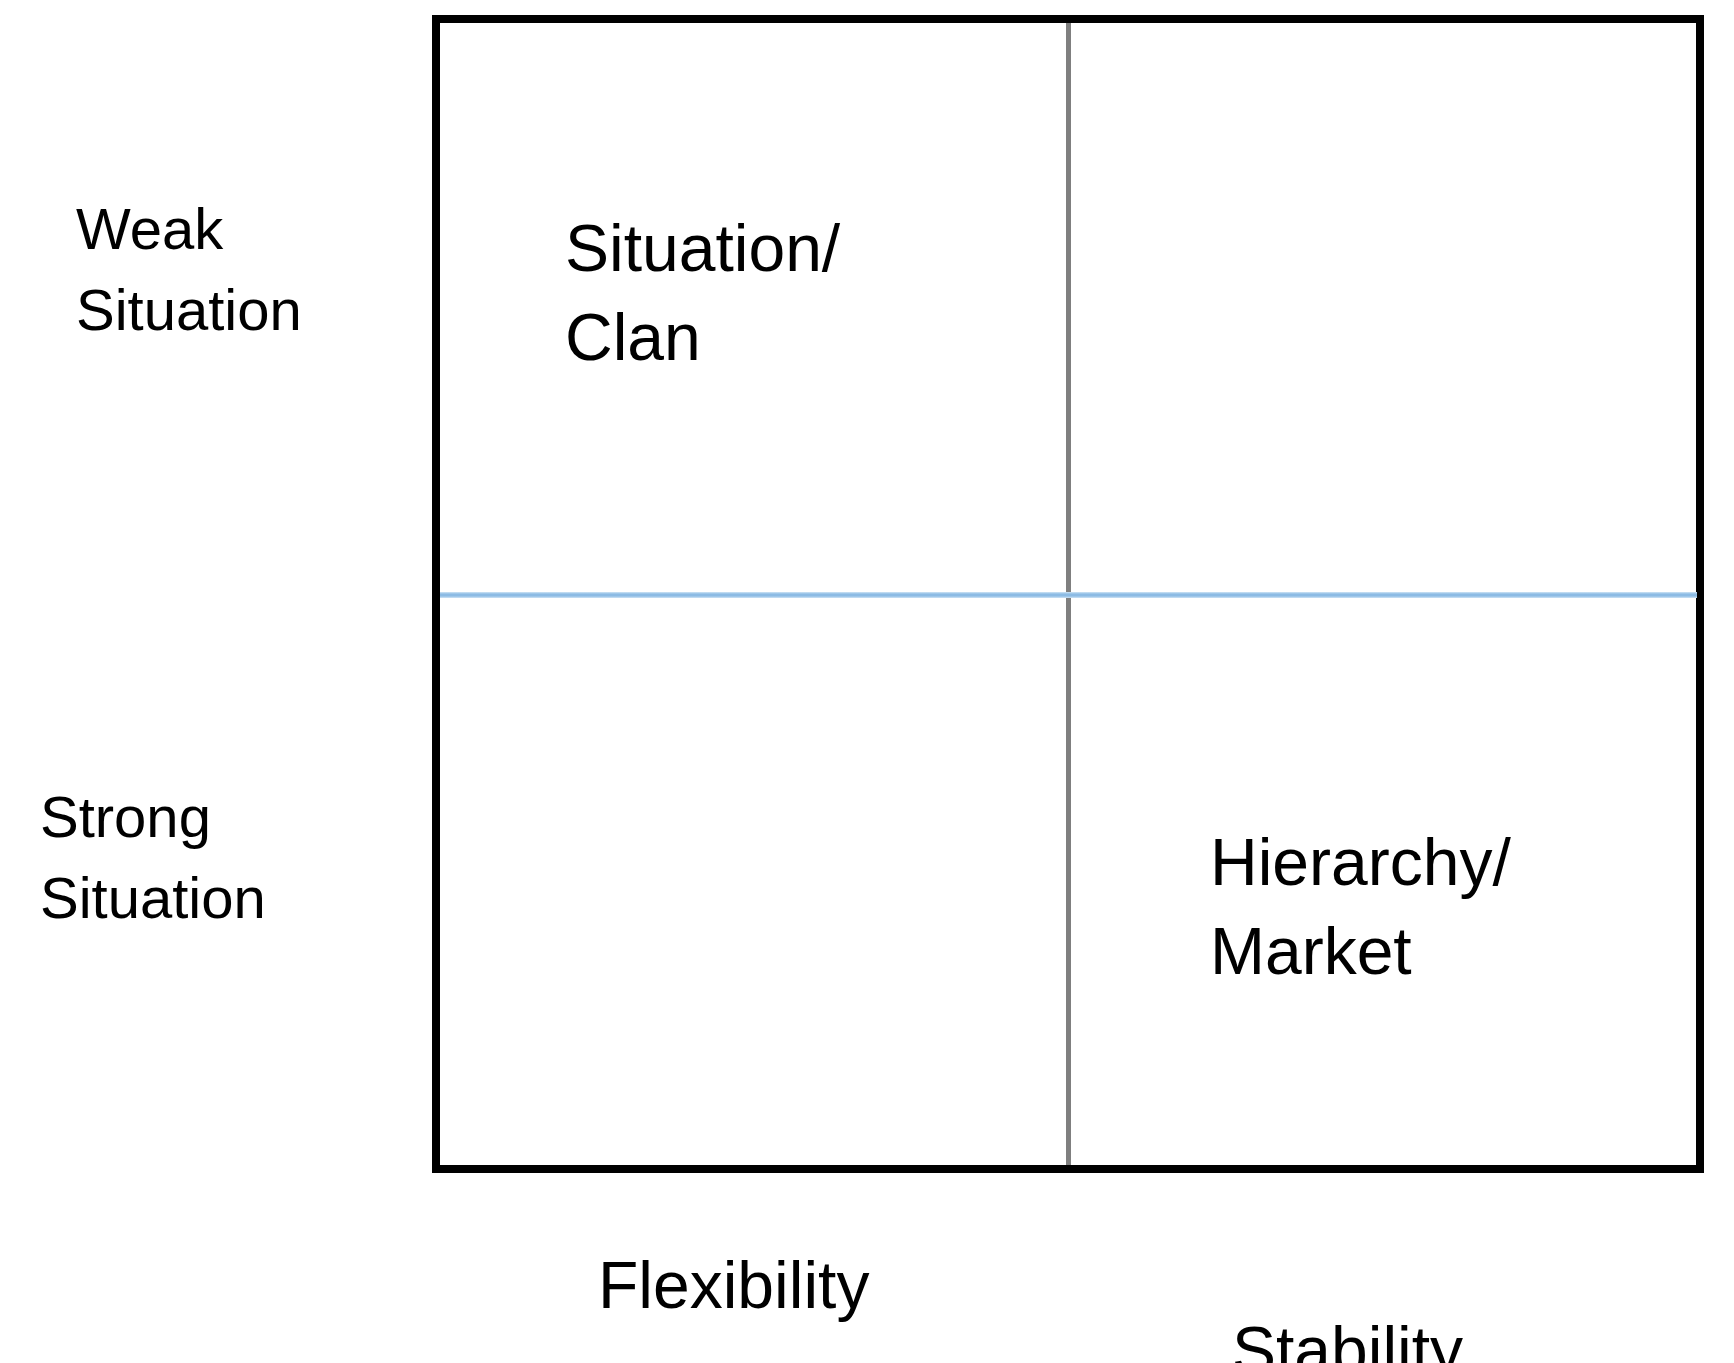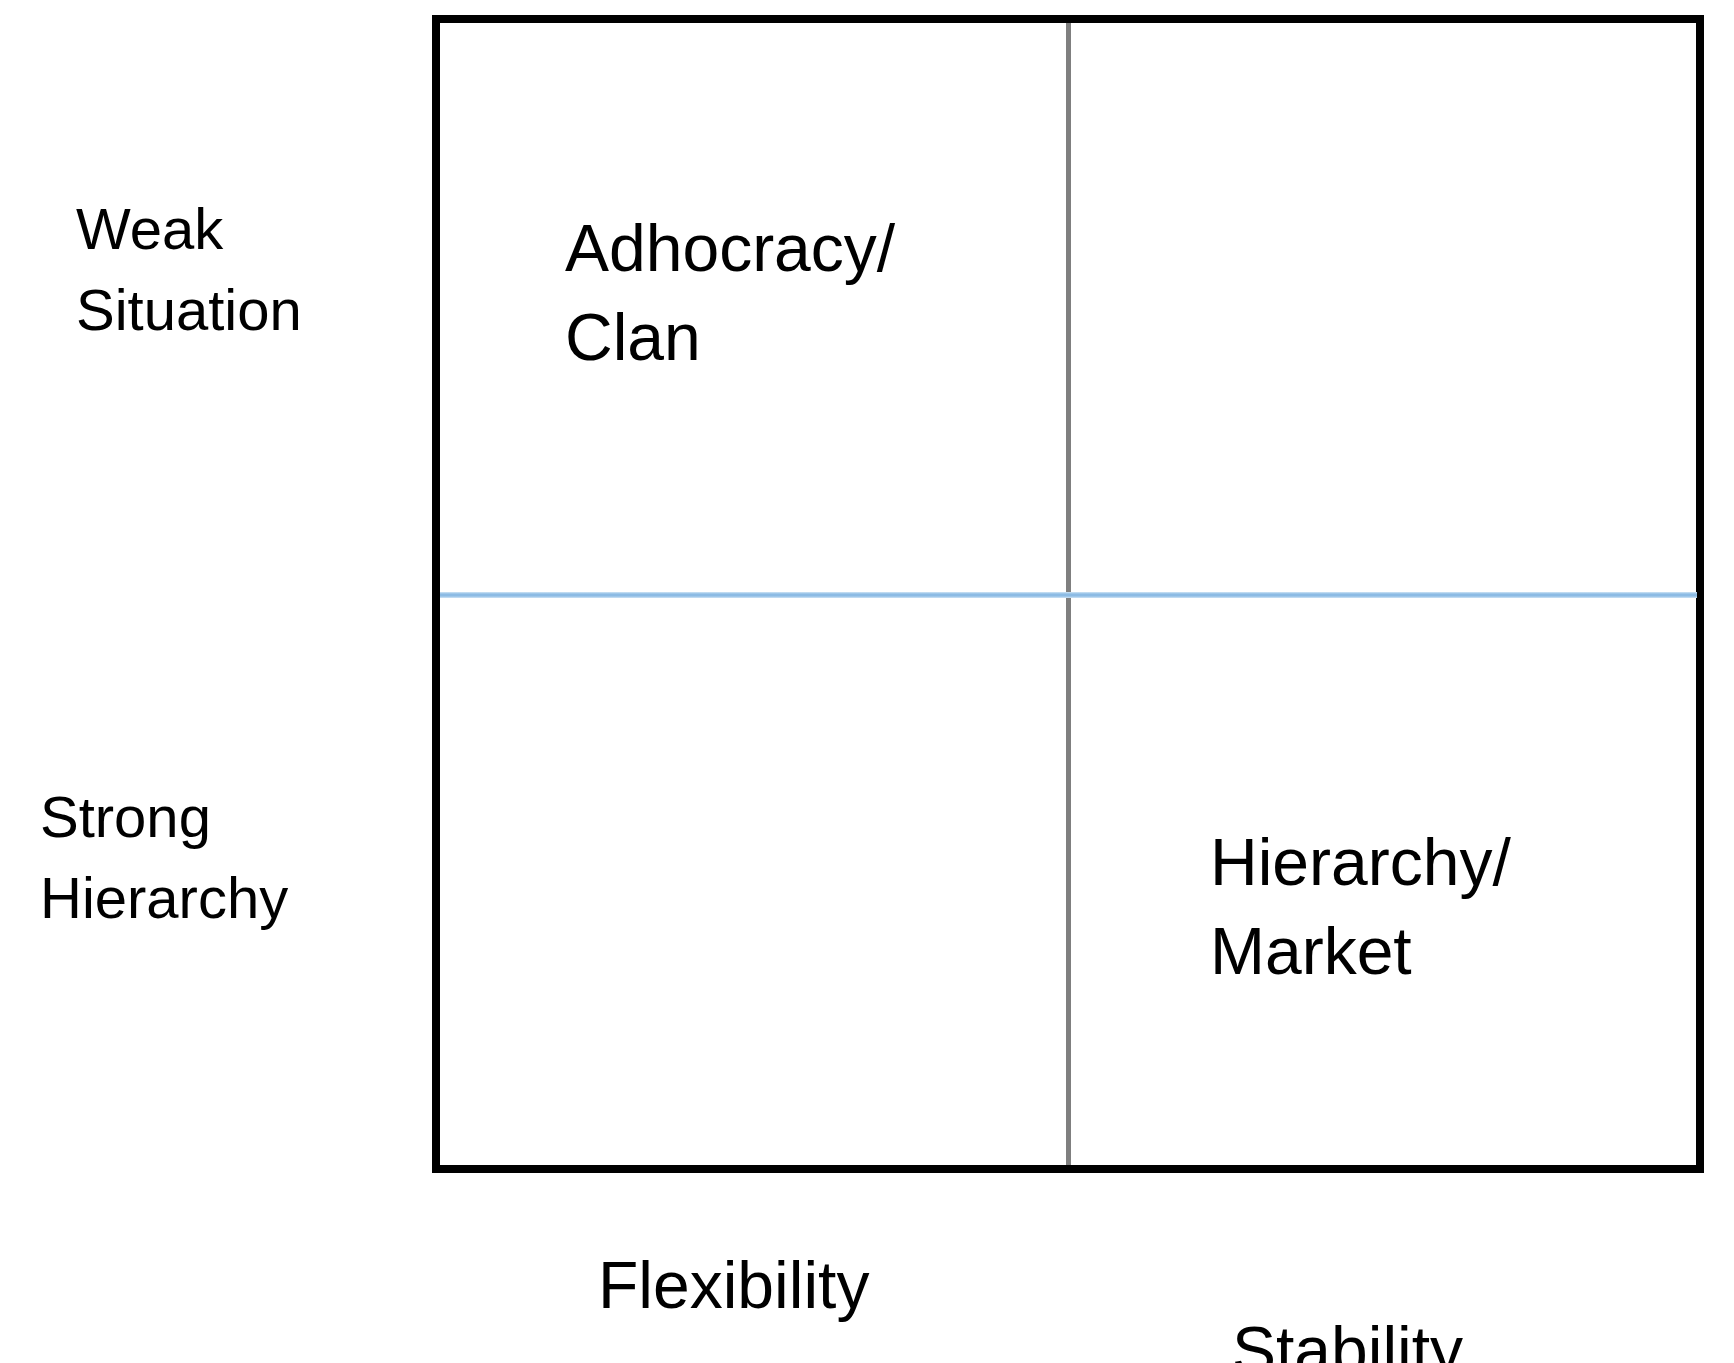--- a/index.html
+++ b/index.html
@@ -84,23 +84,23 @@
   <div class="matrix-box"></div>
 
   <div class="v-divider"></div>
 
   <div class="h-divider"></div>
 
   <div class="label side-label label-weak">Weak
 Situation</div>
 
   <div class="label side-label label-strong">Strong
-Hierarchy</div>
+Situation</div>
 
-  <div class="label big-label label-adhocracy">Adhocracy/
+  <div class="label big-label label-adhocracy">Situation/
 Clan</div>
 
   <div class="label big-label label-hierarchy">Hierarchy/
 Market</div>
 
   <div class="label big-label label-flexibility">Flexibility</div>
 
   <div class="label big-label label-stability">Stability</div>
 
 </div>

